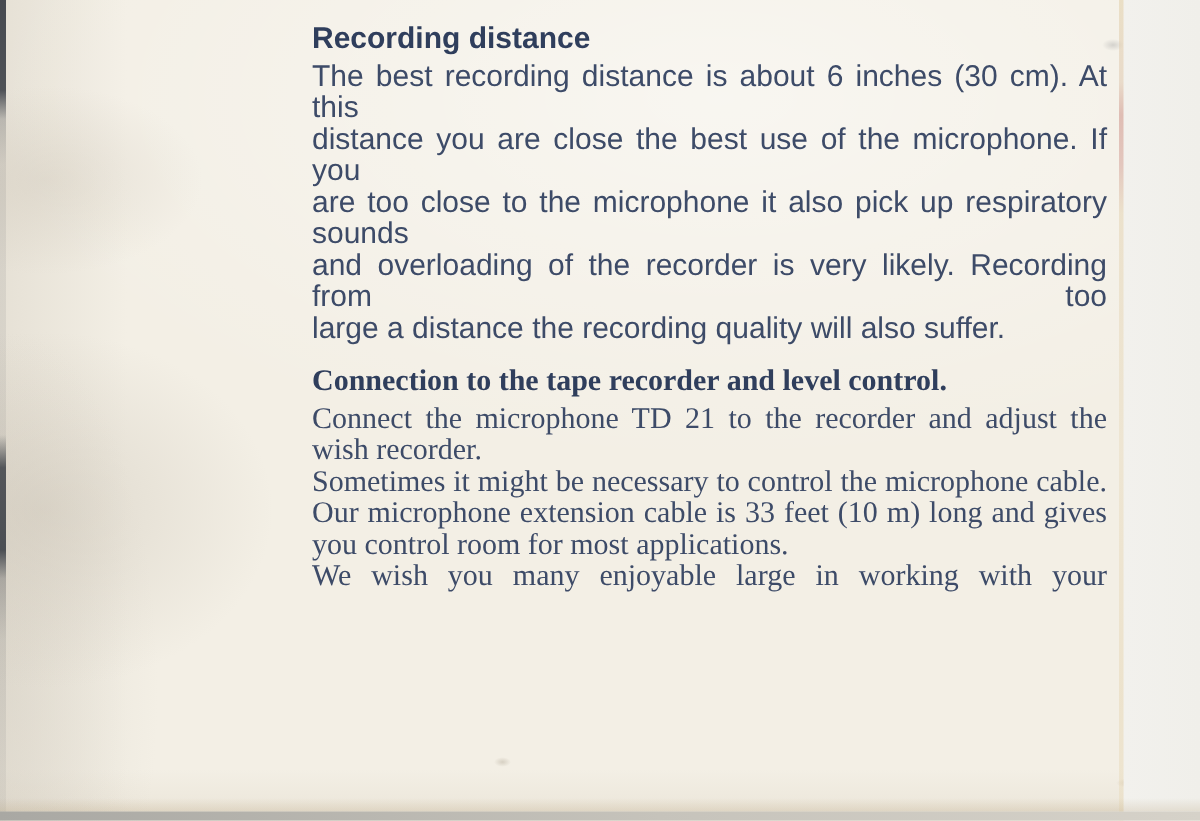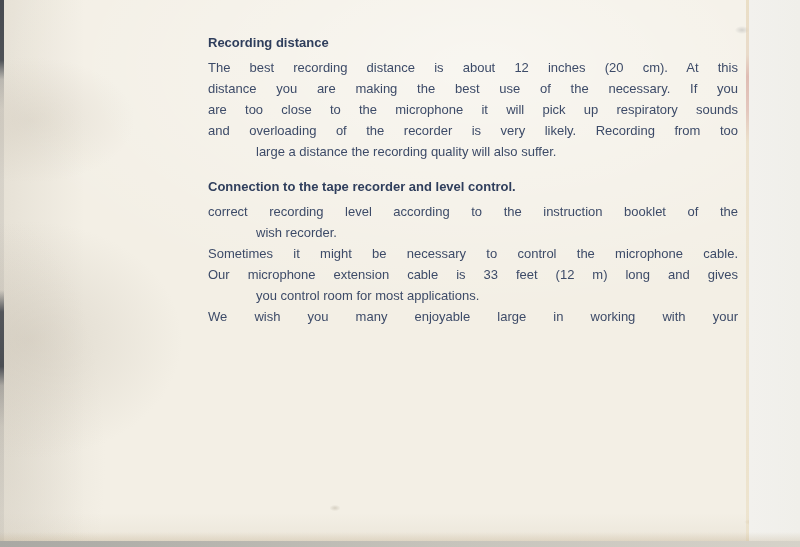--- a/index.html
+++ b/index.html
@@ -84,66 +84,66 @@
     position: absolute;
     left: 0; bottom: 0;
     width: 100%; height: 6px;
     background: linear-gradient(to right, var(--bottom-strip, #a9a8a3), #c6c3bb 55%, #d6d2c9 100%);
   }
 
   
   .text-block {
     position: absolute;
     left: 208px;
-    top: 32px;
+    top: 16px;
     width: 530px;
-    font-size: 13px;
+    font-size: 20px;
     line-height: 21px;
     color: var(--text, #3d4b68);
   }
-  .section + .section { margin-top: 14px; }
+  .section + .section { margin-top: 14px; font-family: Liberation Serif, serif; }
   .heading {
     font-weight: bold;
     color: var(--heading, #2f3e5c);
     margin: 0 0 4px 0;
   }
   .para { margin: 0; }
   .line {
     text-align: justify;
     text-align-last: justify;
   }
-  .line.last { text-align-last: left; margin-left: 48px; }
+  .line.last { text-align-last: left; }
 </style>
 </head>
 <body style="--paper: #f3efe5; --text: #3d4b68; --heading: #2f3e5c; --left-edge: #3e4249; --bottom-strip: #a9a8a3;">
 
 <div class="scan">
   <div class="left-edge"></div>
   <div class="adjacent"></div>
   <div class="edge-line"></div>
   <div class="text-block" id="text-block">
       <div class="section">
         <div class="heading">Recording distance</div>
         <div class="para">
-          <div class="line">The best recording distance is about 12 inches (20 cm). At this</div>
-          <div class="line">distance you are making the best use of the necessary. If you</div>
-          <div class="line">are too close to the microphone it will pick up respiratory sounds</div>
+          <div class="line">The best recording distance is about 6 inches (30 cm). At this</div>
+          <div class="line">distance you are close the best use of the microphone. If you</div>
+          <div class="line">are too close to the microphone it also pick up respiratory sounds</div>
           <div class="line">and overloading of the recorder is very likely. Recording from too</div>
           <div class="line last">large a distance the recording quality will also suffer.</div>
         </div>
       </div>
       <div class="section">
         <div class="heading">Connection to the tape recorder and level control.</div>
         <div class="para">
-          <div class="line">correct recording level according to the instruction booklet of the</div>
+          <div class="line">Connect the microphone TD 21 to the recorder and adjust the</div>
           <div class="line last">wish recorder.</div>
         </div>
         <div class="para">
           <div class="line">Sometimes it might be necessary to control the microphone cable.</div>
-          <div class="line">Our microphone extension cable is 33 feet (12 m) long and gives</div>
+          <div class="line">Our microphone extension cable is 33 feet (10 m) long and gives</div>
           <div class="line last">you control room for most applications.</div>
         </div>
         <div class="para">
           <div class="line">We wish you many enjoyable large in working with your</div>
         </div>
       </div>
     </div>
   <div class="bottom-shade"></div>
   <div class="bottom-strip"></div>
 </div>

